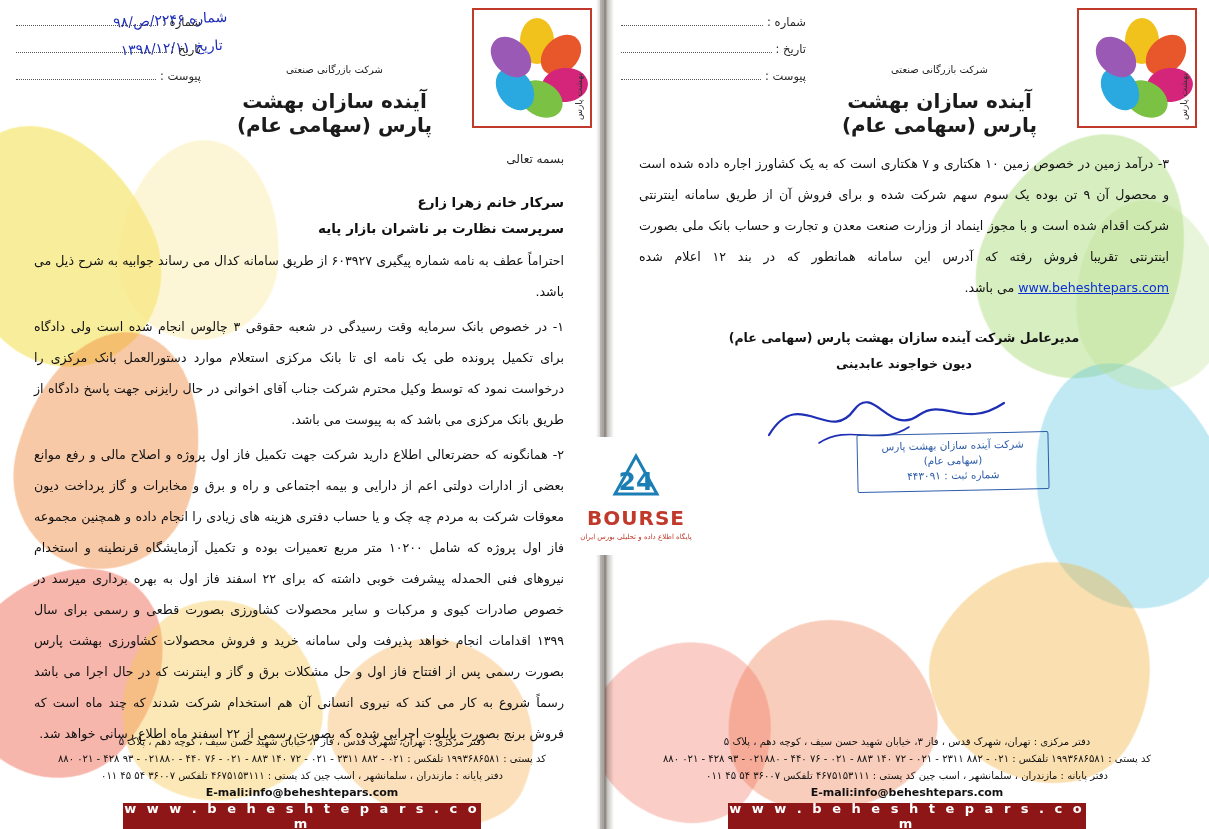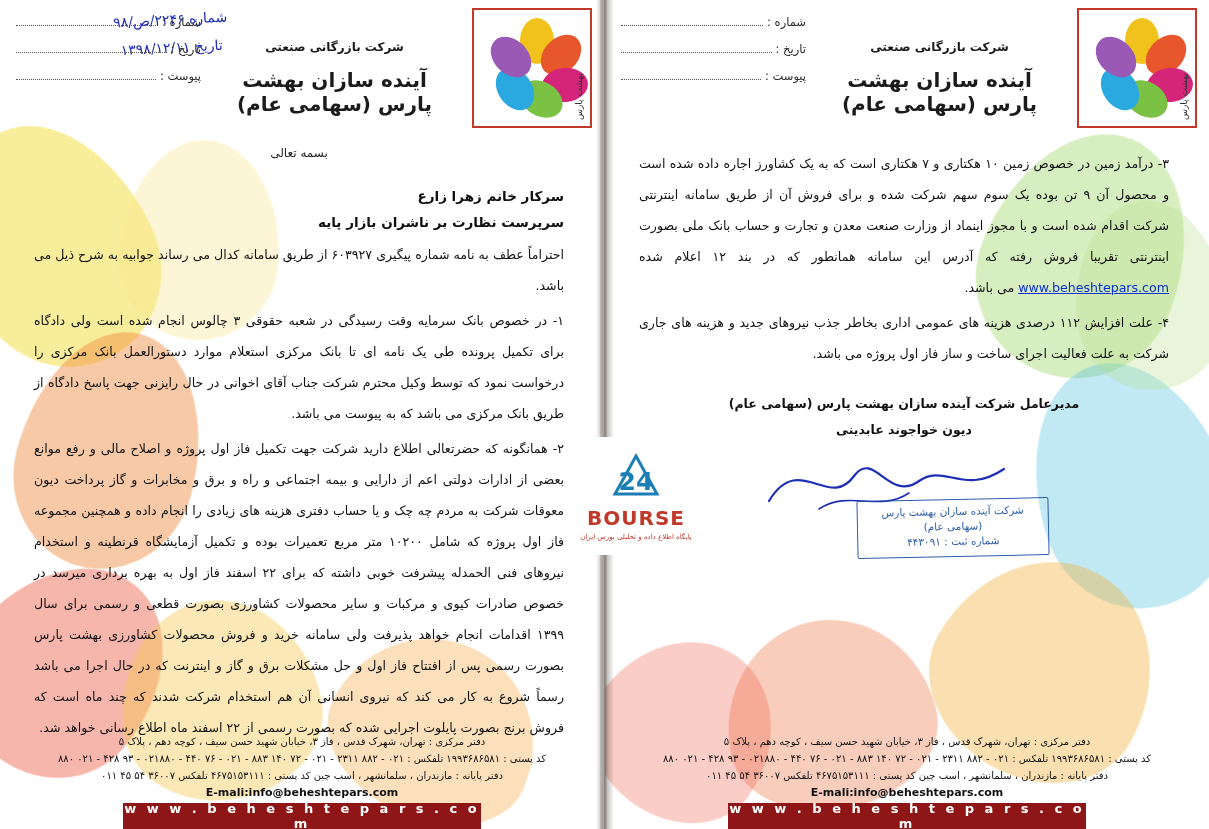--- a/index.html
+++ b/index.html
@@ -42,39 +42,39 @@
   .hdr-fields{
     position:absolute;top:14px;right:auto;left:16px;width:185px;
     font-size:11.5px;color:#2b2b2b;direction:rtl;text-align:right;
   }
   .hdr-fields .row{display:flex;justify-content:flex-start;gap:4px;margin-bottom:12px;align-items:baseline;}
   .hdr-fields .lbl{white-space:nowrap;}
   .hdr-fields .dots{flex:1;border-bottom:1px dotted #555;height:11px;}
   .hdr-company{
     position:absolute;top:40px;right:150px;left:215px;text-align:center;direction:rtl;
   }
-  .hdr-company .l1{font-size:12px;font-weight:bold;color:#1b1b1b;letter-spacing:.2px;}
+  .hdr-company .l1{font-size:10px;font-weight:normal;color:#1b1b1b;letter-spacing:.2px;margin-top:24px;}
   .hdr-company .l2{font-size:20px;font-weight:bold;color:#1b1b1b;margin-top:14px;}
   .logo-box{
     position:absolute;top:8px;right:12px;width:116px;height:116px;
     border:2px solid #c0392b;background:#fff;
   }
   .logo-inner{position:absolute;inset:0;}
   .lp{position:absolute;width:34px;height:46px;border-radius:50%;}
   .logo-text{
     position:absolute;bottom:6px;right:6px;font-size:9px;color:#333;
     writing-mode:vertical-rl;transform:rotate(180deg);
   }
 
   
   .body{
     position:relative;padding:0 40px 0 34px;direction:rtl;text-align:right;
     font-size:12.6px;line-height:31px;color:#111;
   }
-  .bismillah{text-align:center;font-size:12px;margin:6px 0 14px 0;color:#222;}
+  .bismillah{font-size:12px;margin:12px 0 14px 0;color:#222;}
   .addr-block{margin-bottom:4px;}
   .addr-line{font-weight:bold;font-size:13.5px;line-height:26px;}
   .para{margin:0 0 4px 0;text-align:justify;text-justify:inter-word;}
   .link{color:#0a2fd6;text-decoration:underline;}
   .closing{text-align:center;margin-top:22px;font-size:12.5px;line-height:26px;font-weight:bold;}
 
   
   .sig-area{position:relative;height:120px;margin-top:4px;}
   .sig-scribble{
     position:absolute;top:-6px;left:120px;width:250px;height:80px;
@@ -237,21 +237,20 @@
         <div class="logo-text">بهشت پارس</div>
       </div>
     </div>
 
     <div class="body" style="padding-top:16px;">
       <p class="para">
         <span>۳-  درآمد زمین در خصوص زمین ۱۰ هکتاری و ۷ هکتاری است که به یک کشاورز اجاره داده شده است و محصول آن ۹ تن بوده یک سوم سهم شرکت شده و برای فروش آن از طریق سامانه اینترنتی شرکت اقدام شده است و با مجوز اینماد از وزارت صنعت معدن و تجارت و حساب بانک ملی بصورت اینترنتی تقریبا فروش رفته که آدرس این سامانه همانطور که در بند ۱۲ اعلام شده</span>
         <span class="link">www.beheshtepars.com</span>
         <span>می باشد.</span>
       </p>
-      <p class="para">۴-  علت افزایش ۱۱۲ درصدی هزینه های عمومی اداری بخاطر جذب نیروهای جدید و هزینه های جاری شرکت به علت فعالیت اجرای ساخت و ساز فاز اول پروژه می باشد.</p>
 
       <div class="closing">
         <div>مدیرعامل شرکت آینده سازان بهشت پارس (سهامی عام)</div>
         <div>دیون خواجوند عابدینی</div>
       </div>
 
       <div class="sig-area">
         <svg class="sig-scribble" viewBox="0 0 250 80">
           <path d="M10,60 C40,10 70,70 95,35 C115,8 130,62 160,40 C185,22 205,55 245,28" fill="none" stroke="#1f2fb5" stroke-width="2.2" stroke-linecap="round"></path>
           <path d="M60,68 C90,48 120,72 150,52" fill="none" stroke="#1f2fb5" stroke-width="1.6" stroke-linecap="round"></path>

